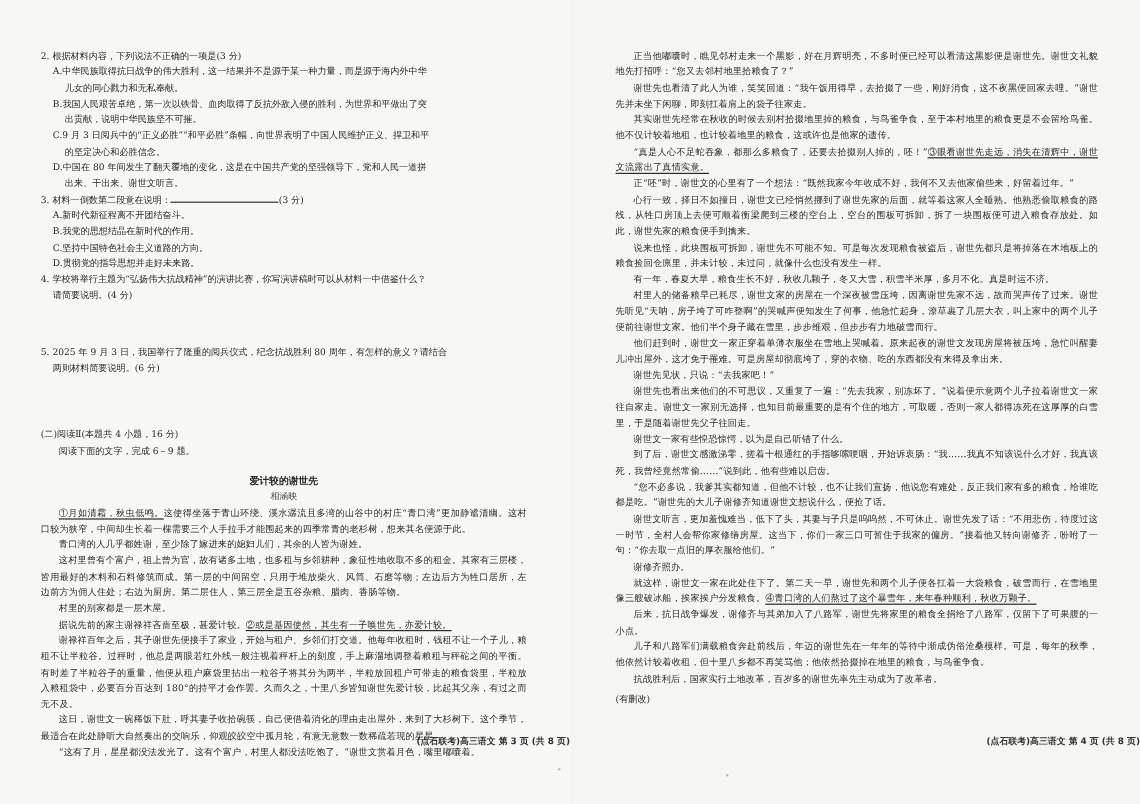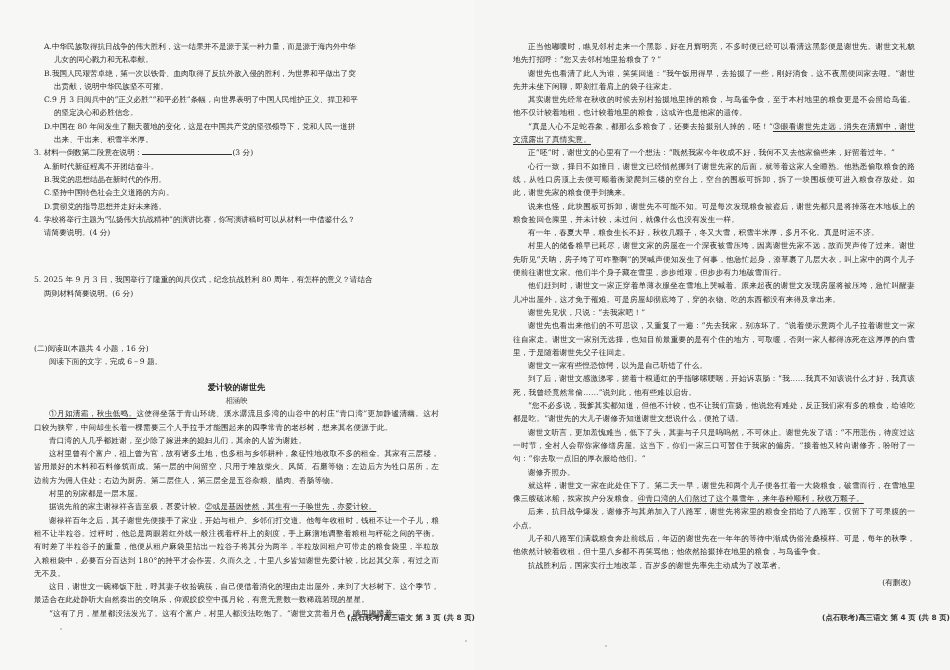--- a/index.html
+++ b/index.html
@@ -17,47 +17,48 @@
   .opt .cont { display: block; padding-left: 10px; }
   .blank { display: inline-block; width: 90px; border-bottom: 0.8px solid #333; height: 8px; vertical-align: baseline; }
   .gap-lg { height: 34px; }
   .section { margin-top: 0; }
   .indent { text-indent: 15px; }
   .title { text-align: center; font-family: "DejaVu Sans", "Liberation Sans", sans-serif; font-weight: bold; font-size: 8.2px; margin-top: 12px; }
   .author { text-align: center; font-family: Liberation Sans, sans-serif; font-size: 7.4px; color: #444; }
   .p { text-indent: 15px; text-align: justify; letter-spacing: 0.2px; }
   .ul { text-decoration: underline; text-underline-offset: 2px; }
   .footer { position: absolute; bottom: 47px; width: 100%; text-align: right; font-family: "DejaVu Sans", "Liberation Sans", sans-serif; font-size: 7.4px; font-weight: bold; color: #333; }
-  .note { text-align: right; padding-right: 4px; margin-top: 4px; }
+  .note { padding-right: 4px; margin-top: 4px; }
   .speck { position: absolute; width: 2px; height: 2px; background: #bbb; border-radius: 1px; }
 </style>
 </head>
 <body>
 
 <div class="spread">
 
   <div class="page page-left">
     <div class="content">
 
       <div class="q">
+        <div class="q-stem">2. 根据材料内容，下列说法不正确的一项是(3 分)</div>
         <div class="opt">
           <span>A.</span><span>中华民族取得抗日战争的伟大胜利，这一结果并不是源于某一种力量，而是源于海内外中华</span>
           <span class="cont">儿女的同心戮力和无私奉献。</span>
         </div>
         <div class="opt">
           <span>B.</span><span>我国人民艰苦卓绝，第一次以铁骨、血肉取得了反抗外敌入侵的胜利，为世界和平做出了突</span>
           <span class="cont">出贡献，说明中华民族坚不可摧。</span>
         </div>
         <div class="opt">
           <span>C.</span><span>9 月 3 日阅兵中的“正义必胜”“和平必胜”条幅，向世界表明了中国人民维护正义、捍卫和平</span>
           <span class="cont">的坚定决心和必胜信念。</span>
         </div>
         <div class="opt">
           <span>D.</span><span>中国在 80 年间发生了翻天覆地的变化，这是在中国共产党的坚强领导下，党和人民一道拼</span>
-          <span class="cont">出来、干出来、积雪半米厚。</span>
+          <span class="cont">出来、干出来、谢世文听言。</span>
         </div>
       </div>
 
       <div class="q">
         <div class="q-stem">
           <span>3. 材料一倒数第二段意在说明：</span><span class="blank"></span><span>(3 分)</span>
         </div>
         <div class="opt"><span>A.</span><span>新时代新征程离不开团结奋斗。</span></div>
         <div class="opt"><span>B.</span><span>我党的思想结晶在新时代的作用。</span></div>
         <div class="opt"><span>C.</span><span>坚持中国特色社会主义道路的方向。</span></div>

